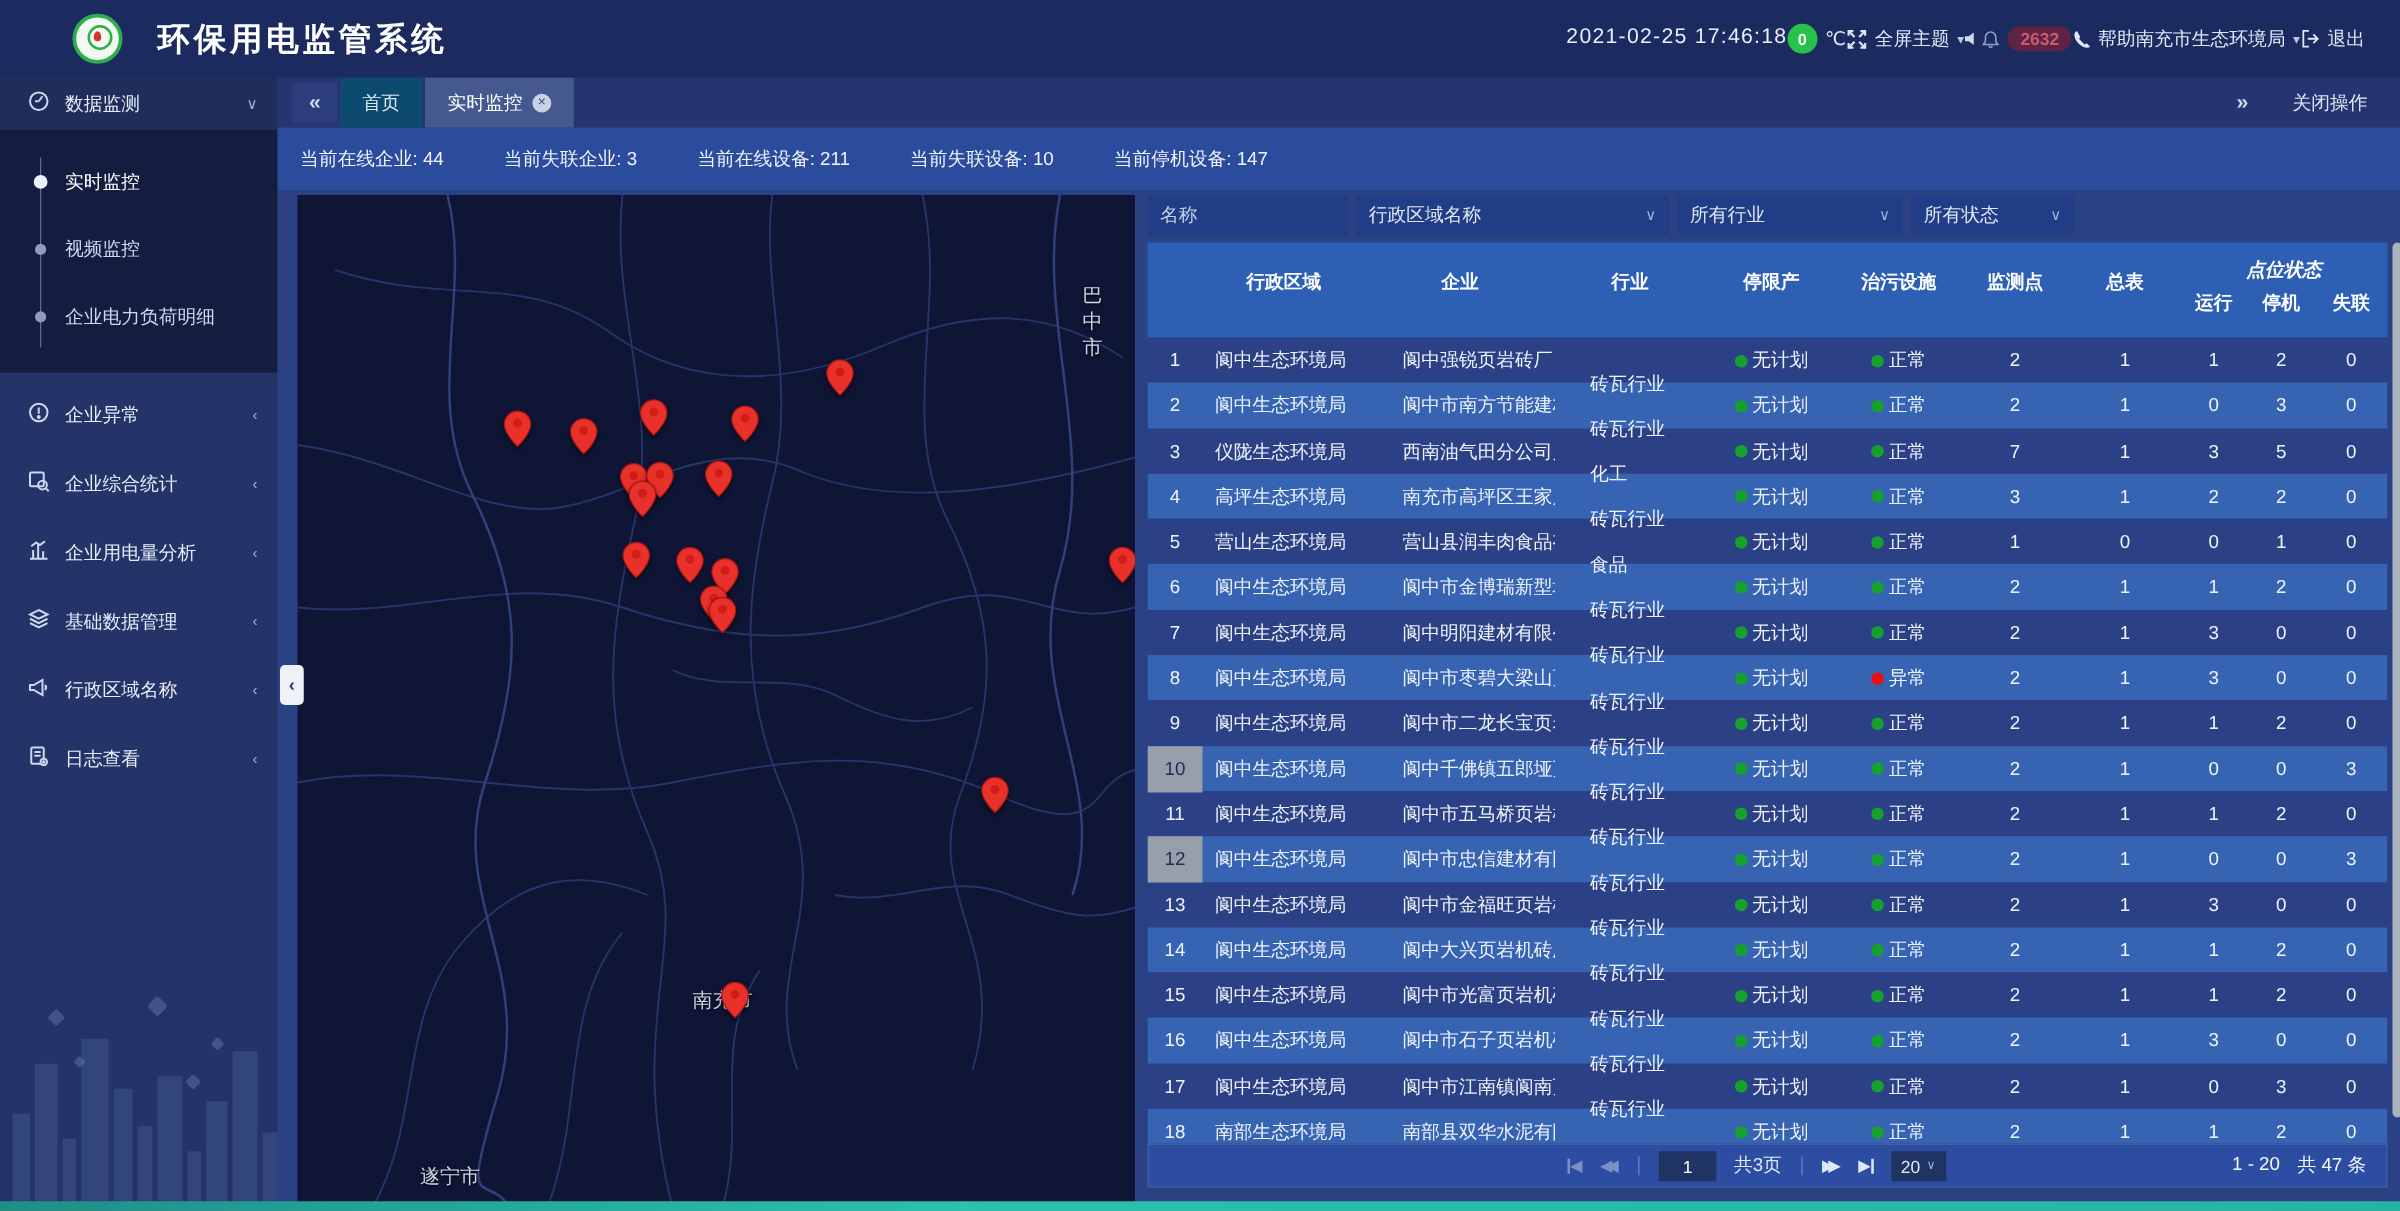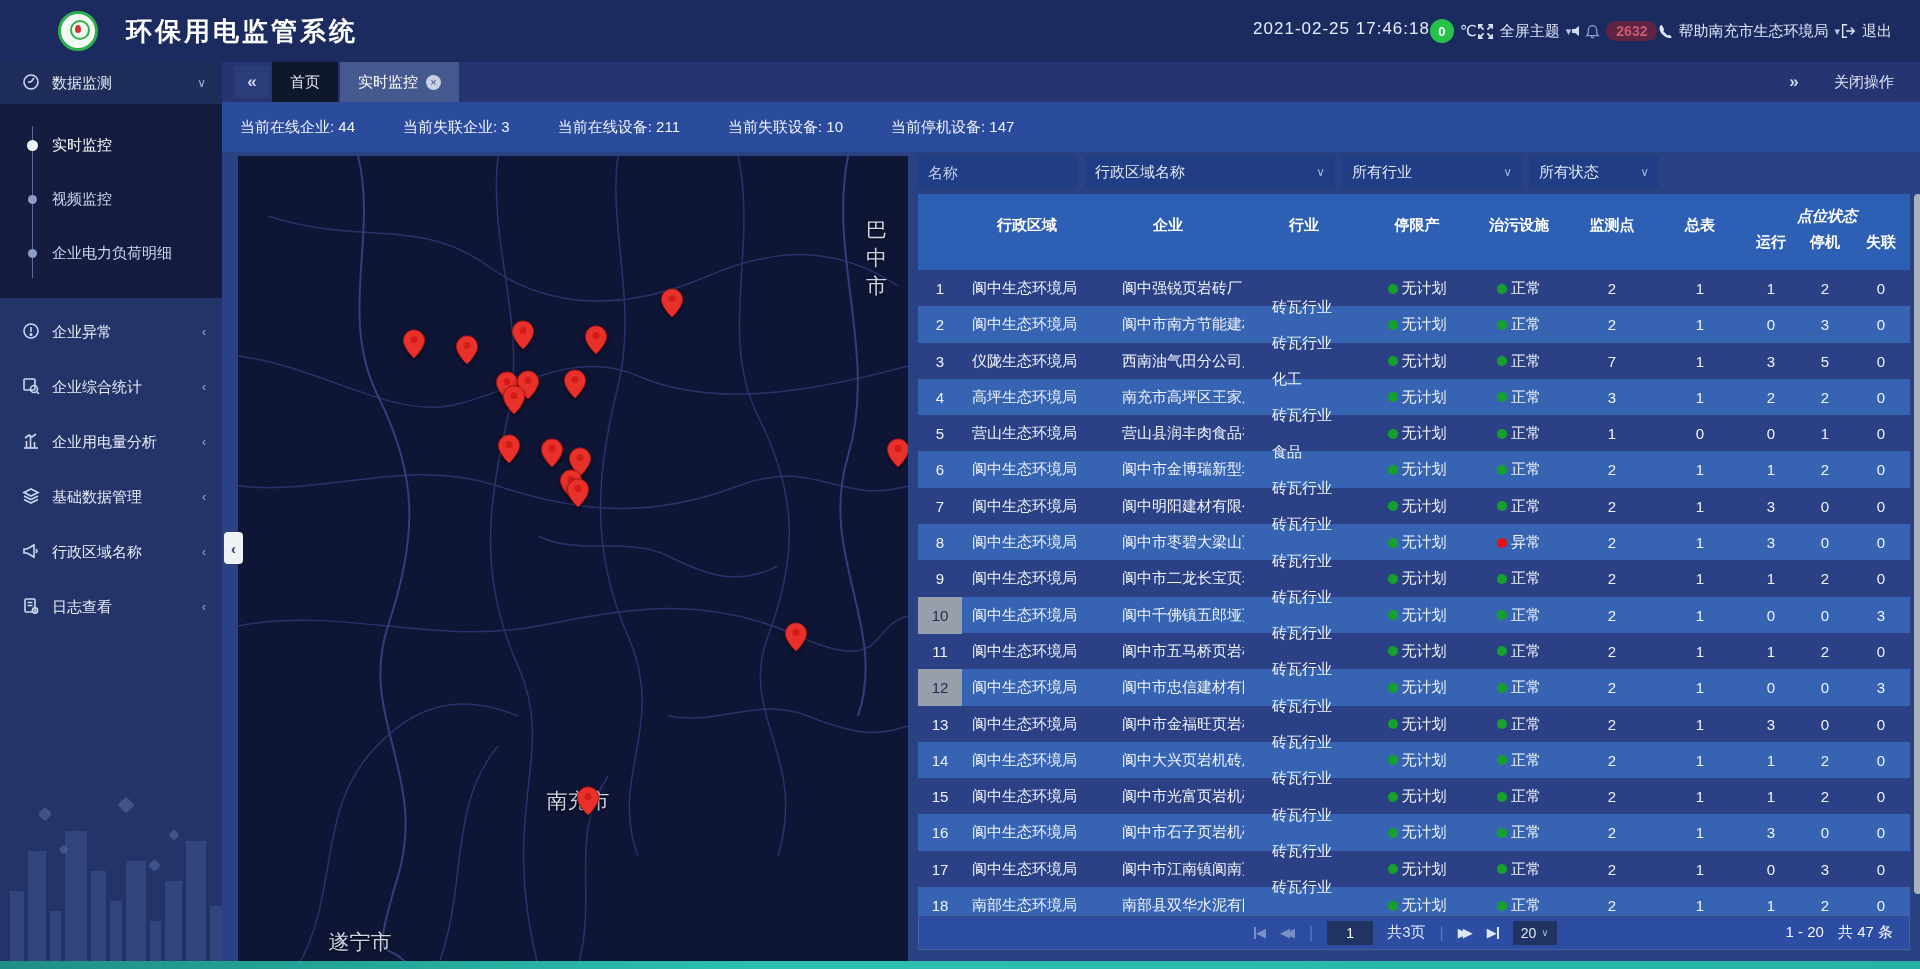--- a/index.html
+++ b/index.html
@@ -36,31 +36,31 @@
   #skyline{position:absolute;left:0;bottom:0;width:222px;height:170px;display:flex;align-items:flex-end;gap:4px;padding-left:10px;box-sizing:border-box;}
   #skyline .b{background:rgba(110,140,205,0.20);}
   .bfly{position:absolute;background:rgba(130,160,220,0.30);transform:rotate(45deg);border-radius:2px;}
   
   #collapse-handle{position:absolute;left:224px;top:532px;width:19px;height:32px;background:#eef1f6;border-radius:4px;z-index:25;
     display:flex;align-items:center;justify-content:center;color:#2c3c6e;font-size:15px;font-weight:bold;}
   
   #tabbar{position:absolute;left:222px;top:62px;right:0;height:40px;background:#263572;display:flex;align-items:center;z-index:10;}
   .tab-arrow{width:36px;height:32px;margin-left:12px;background:#2c3d7c;display:flex;align-items:center;justify-content:center;color:#cfd9ef;font-size:17px;font-weight:bold;}
   #tabs{display:flex;height:40px;align-items:center;}
-  .tab{height:40px;display:flex;align-items:center;gap:8px;padding:0 18px;font-size:15px;color:#dfe6f5;background:#0f172a;margin-left:2px;}
+  .tab{height:40px;display:flex;align-items:center;gap:8px;padding:0 18px;font-size:15px;color:#dfe6f5;background:#0c4a6e;margin-left:2px;}
   .tab.active{background:#46598f;color:#ffffff;}
   .tab .close{width:15px;height:15px;border-radius:50%;background:#c9d2e4;color:#36487f;font-size:11px;display:flex;align-items:center;justify-content:center;}
   #tabbar-right{margin-left:auto;display:flex;align-items:center;gap:22px;padding-right:26px;}
   #close-ops{font-size:15px;color:#dfe6f5;}
   
   #statsbar{position:absolute;left:222px;top:102px;right:0;height:50px;background:#2b4b9d;display:flex;align-items:center;gap:48px;padding-left:18px;z-index:5;}
   .stat{font-size:15px;color:#eef3fc;}
   
   #map{position:absolute;left:238px;top:156px;width:670px;height:810px;background:#0f1535;overflow:hidden;}
-  .city-label{position:absolute;font-size:21px;color:#cfd6e8;text-shadow:0 1px 2px #000;transform:translate(-50%,-50%);}
+  .city-label{position:absolute;font-size:16px;color:#cfd6e8;text-shadow:0 1px 2px #000;transform:translate(-50%,-50%);}
   .pin{position:absolute;transform:translate(-50%,-100%);filter:drop-shadow(0 2px 2px rgba(0,0,0,0.5));}
   
   #panel{position:absolute;left:918px;top:156px;width:992px;height:782px;}
   #filters{display:flex;gap:7px;height:32px;}
   .fbox{background:#203d85;height:32px;display:flex;align-items:center;padding:0 10px;font-size:15px;color:#dfe7f5;box-sizing:border-box;}
   .fbox .chev{margin-left:auto;color:#9fb4dd;font-size:12px;padding-left:14px;}
   #f-name{width:160px;background:#203d85;border:none;outline:none;color:#dfe7f5;font-size:15px;padding:0 10px;box-sizing:border-box;font-family:inherit;}
   #f-name::placeholder{color:#c6d2ea;}
   .tcols{display:grid;grid-template-columns:44px 130px 152px 120px 106px 98px 88px 88px 54px 54px 58px;}
   #thead{margin-top:6px;height:76px;background:#2d60b5;grid-template-rows:34px 28px;font-weight:bold;font-size:15px;color:#ffffff;}

